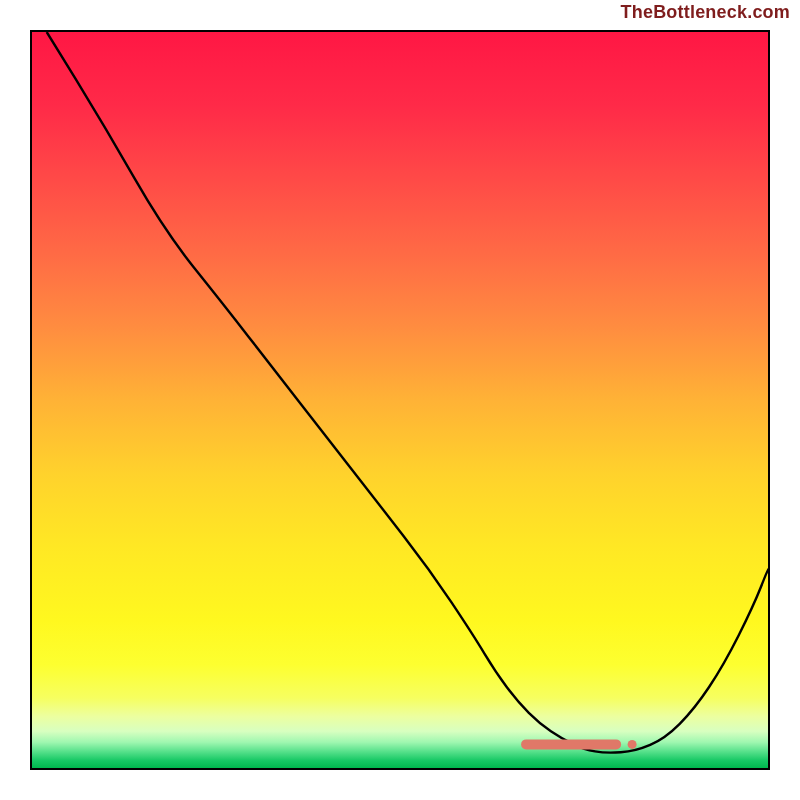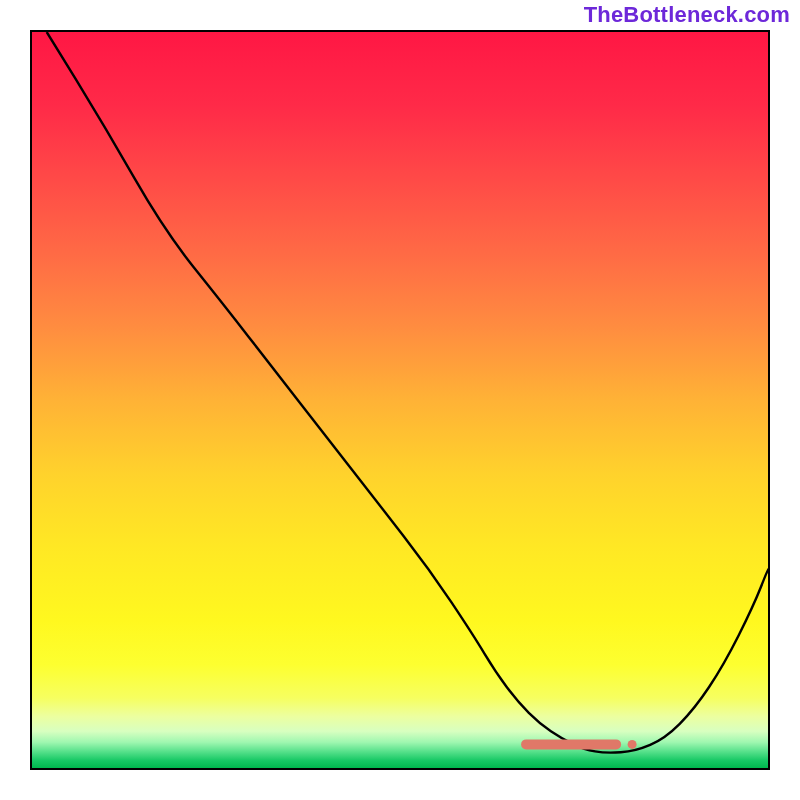--- a/index.html
+++ b/index.html
@@ -12,23 +12,23 @@
   }
   .wrap {
     position: relative;
     width: 800px;
     height: 800px;
   }
   .watermark {
     position: absolute;
     top: 2px;
     right: 10px;
-    font-size: 22px;
+    font-size: 18px;
     font-weight: bold;
-    color: #6d28d9;
+    color: #7f1d1d;
     letter-spacing: 0.2px;
   }
   
   .frame {
     position: absolute;
     left: 30px;
     top: 30px;
     width: 740px;
     height: 740px;
     box-sizing: border-box;

